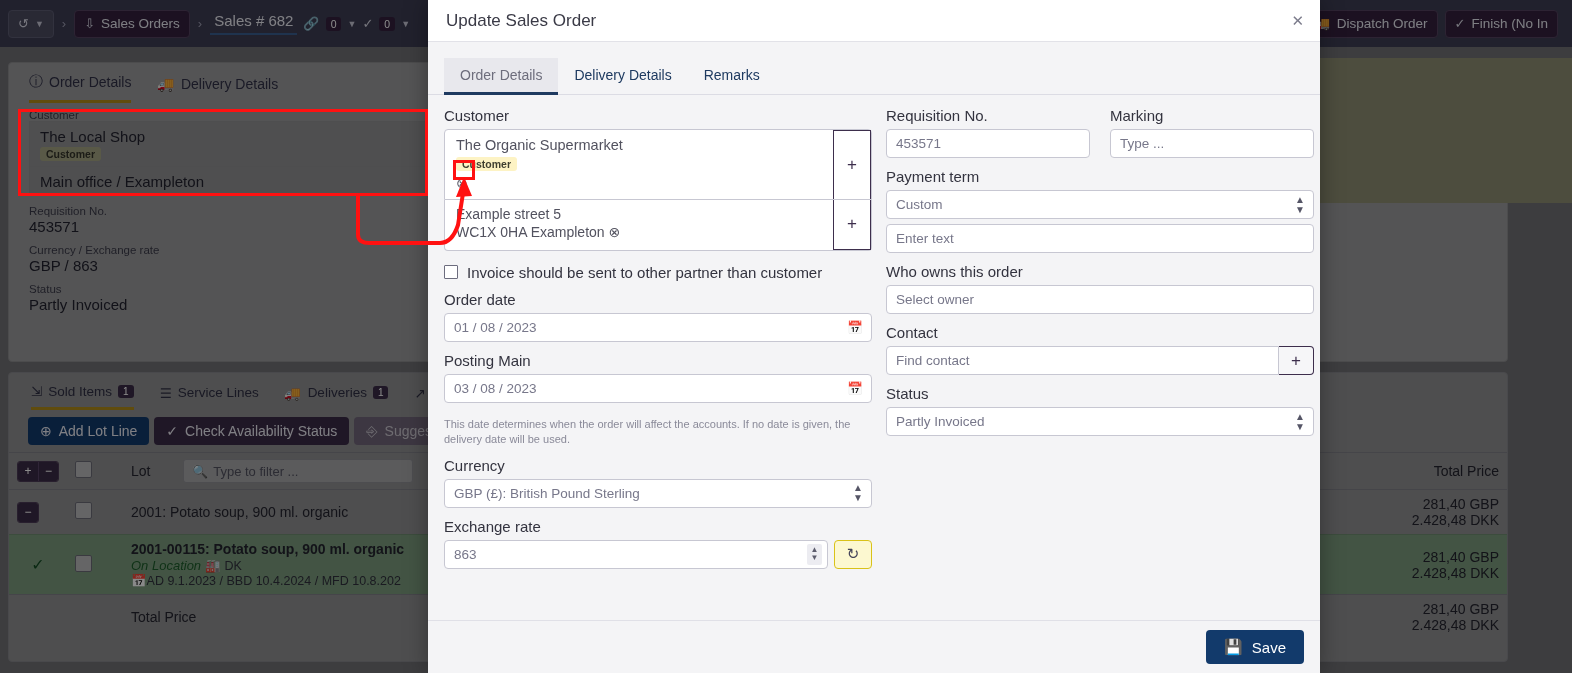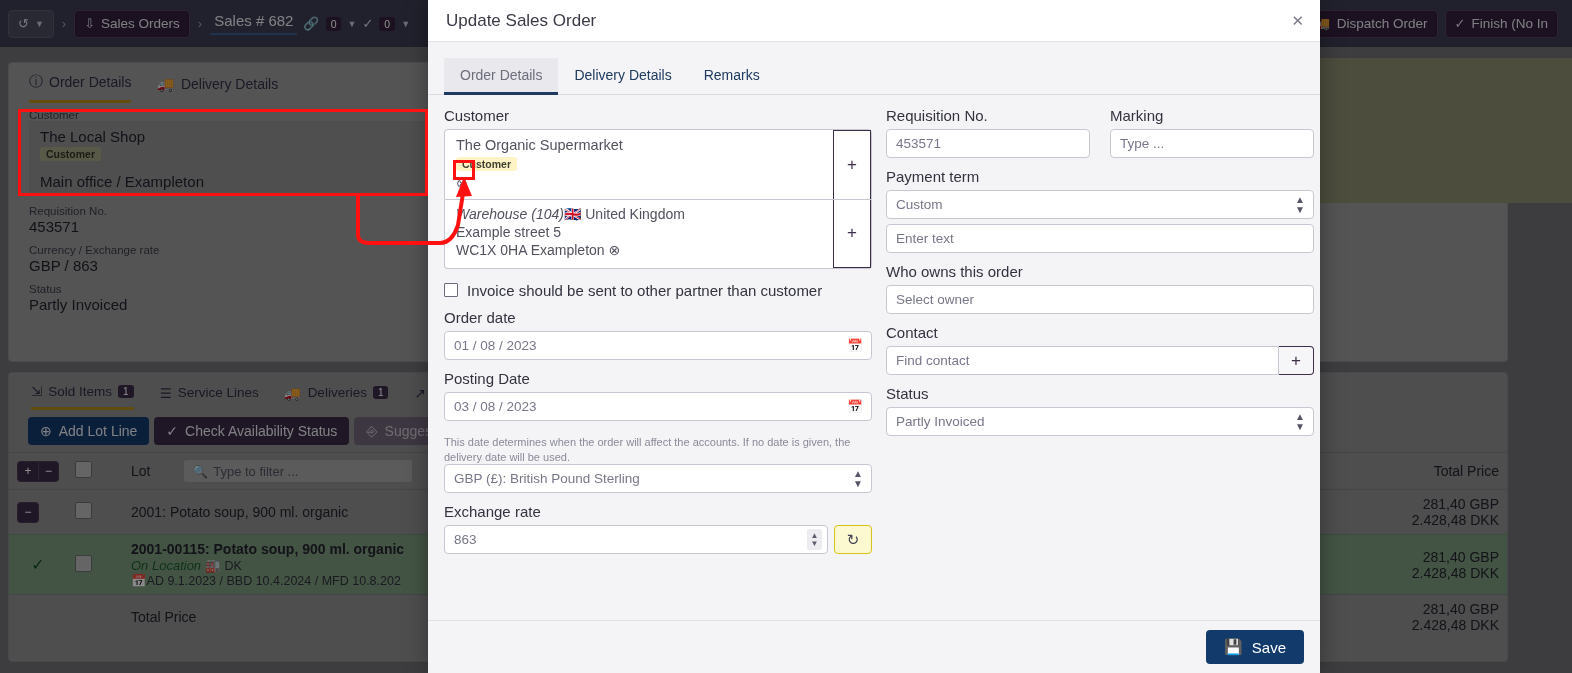--- a/index.html
+++ b/index.html
@@ -386,50 +386,48 @@
         <div class="cust-main">
           <div class="cust-name">The Organic Supermarket</div>
           <div class="chip-cust">Customer</div>
           <div class="cust-x">⊗</div>
         </div>
         <div class="cust-side">+</div>
       </div>
 
       <div class="addr-card">
         <div class="addr-main">
-          <div>
-            <span class="wh">Warehouse (104)</span><span>🇬🇧</span> <span>United Kingdom</span>
-          </div>
           <div>Example street 5</div>
           <div>
             <span>WC1X 0HA Exampleton</span>
             <span>⊗</span>
           </div>
         </div>
         <div class="addr-side">+</div>
       </div>
 
       <div class="ckrow">
         <span class="ckbox"></span>
         <span>Invoice should be sent to other partner than customer</span>
       </div>
 
       <div class="fl">Order date</div>
       <div class="dateinp">
         <div class="inp">01 / 08 / 2023</div>
         <span class="cal">📅</span>
       </div>
 
-      <div class="fl">Posting Date</div>
+      <div class="fl">Posting Main</div>
       <div class="dateinp">
         <div class="inp">03 / 08 / 2023</div>
         <span class="cal">📅</span>
       </div>
       <div class="hint">This date determines when the order will affect the accounts. If no date is given, the delivery date will be used.</div>
 
+      <div class="fl">Currency</div>
       <div class="sel">
         <div class="inp">GBP (£): British Pound Sterling</div>
         <span class="arw">▲<br>▼</span>
       </div>
 
       <div class="fl">Exchange rate</div>
       <div class="rate-row">
         <div class="rate-inp">
           <div class="inp">863</div>
           <span class="spin">▲<br>▼</span>

